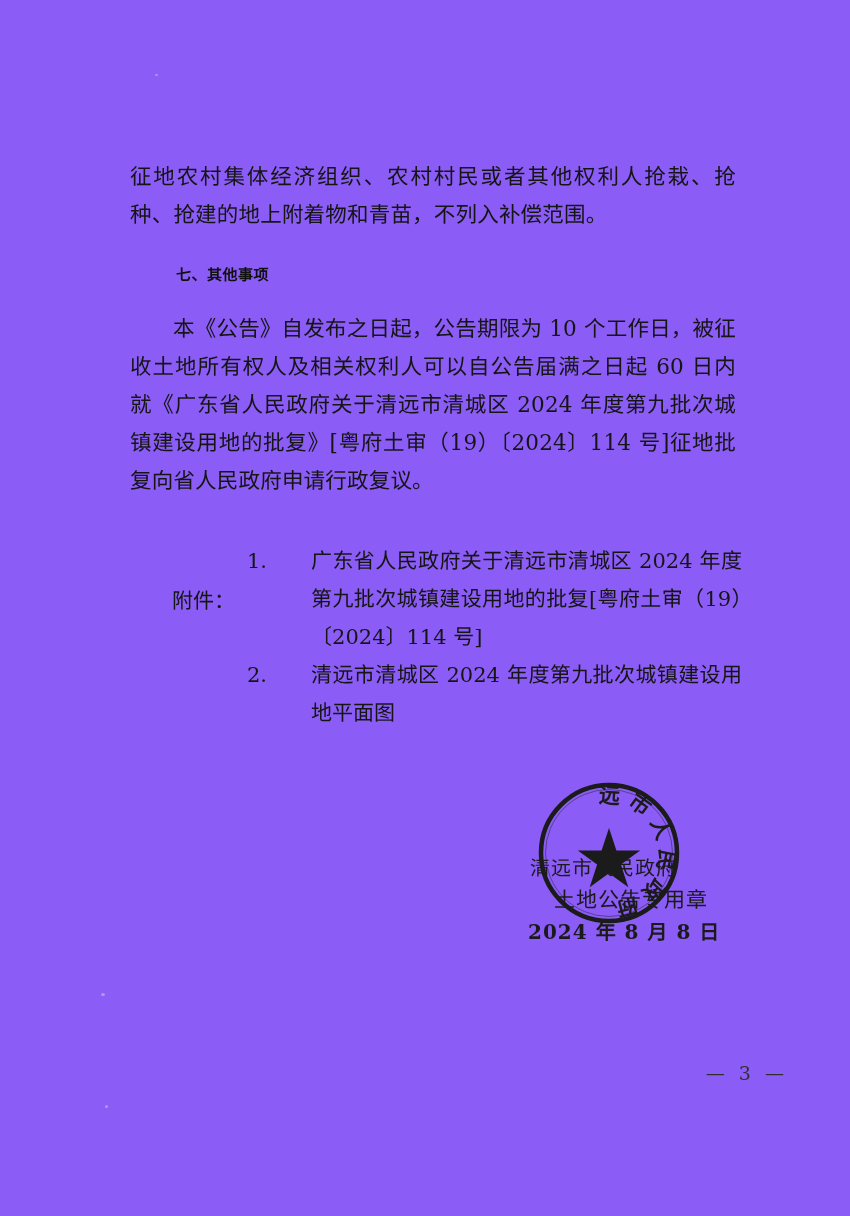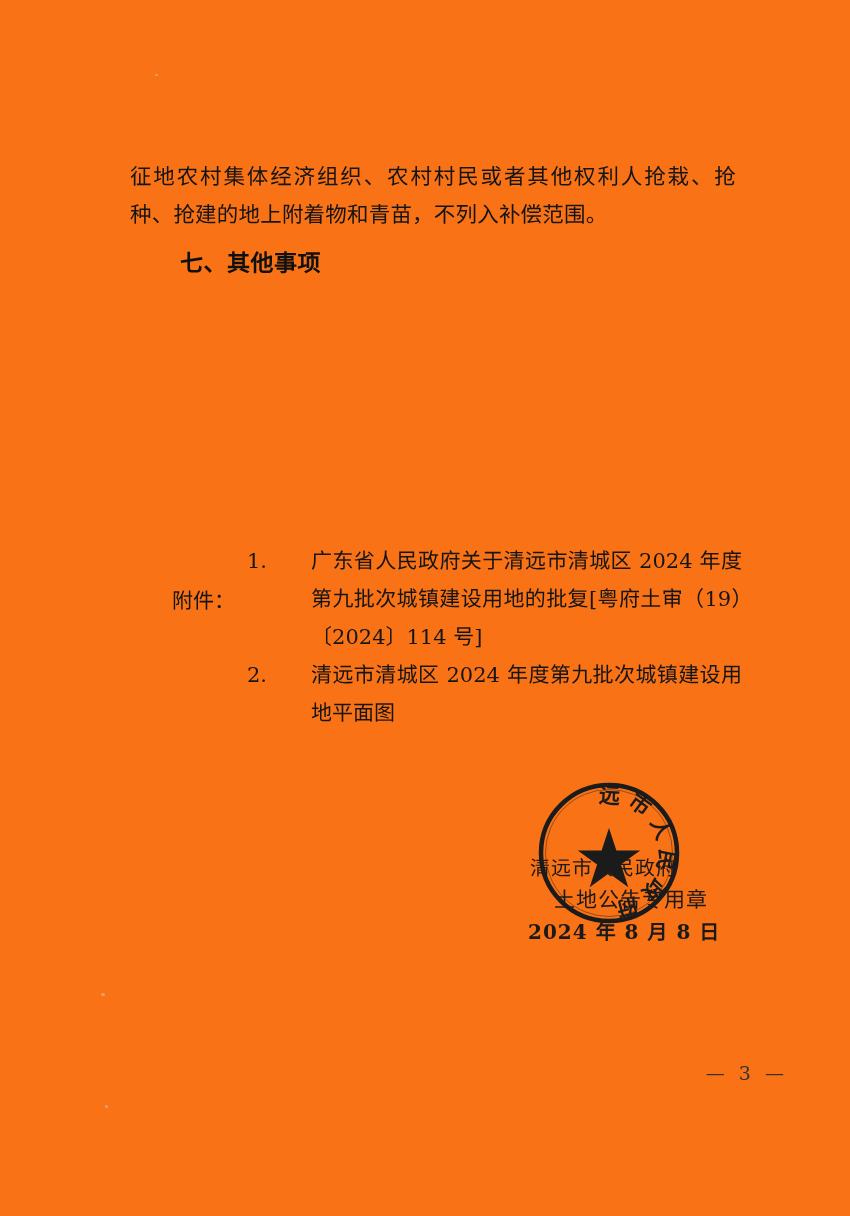--- a/index.html
+++ b/index.html
@@ -9,21 +9,21 @@
     background: #ffffff;
   }
   body {
     font-family: "DejaVu Serif", "Liberation Serif", serif;
   }
   .page {
     position: relative;
     width: 850px;
     height: 1216px;
     margin: 0 auto;
-    background: #f97316;
+    background: #8b5cf6;
     overflow: hidden;
     box-sizing: border-box;
   }
 
   
   .content {
     position: absolute;
     left: 130px;
     top: 158px;
     width: 606px;
@@ -38,26 +38,26 @@
     letter-spacing: 0.2px;
     margin: 0;
     font-family: "DejaVu Serif", "Liberation Serif", serif;
   }
   .para.indent {
     text-indent: 2em;
   }
   .spacer-sm { height: 6px; }
 
   .section-heading {
-    font-size: 23px;
+    font-size: 15px;
     line-height: 38px;
     font-weight: bold;
     color: #101010;
     text-indent: 2em;
-    margin: 4px;
+    margin: 16px;
     letter-spacing: 0.5px;
     font-family: "DejaVu Sans", "Liberation Sans", sans-serif;
   }
 
   
   .attachments {
     position: absolute;
     left: 172px;
     top: 542px;
     width: 570px;
@@ -167,20 +167,21 @@
   <div class="speck speck-c"></div>
 
   <div class="content">
 
     <p class="para">征地农村集体经济组织、农村村民或者其他权利人抢栽、抢种、抢建的地上附着物和青苗，不列入补偿范围。</p>
 
     <div class="spacer-sm"></div>
 
     <h2 class="section-heading">七、其他事项</h2>
 
+    <p class="para indent">本《公告》自发布之日起，公告期限为 10 个工作日，被征收土地所有权人及相关权利人可以自公告届满之日起 60 日内就《广东省人民政府关于清远市清城区 2024 年度第九批次城镇建设用地的批复》[粤府土审（19）〔2024〕114 号]征地批复向省人民政府申请行政复议。</p>
 
     <div class="spacer-sm"></div>
 
   </div>
 
   <div class="attachments">
     <div class="attach-row">
       <span class="attach-label">附件：</span>
       <div class="attach-list">
 

